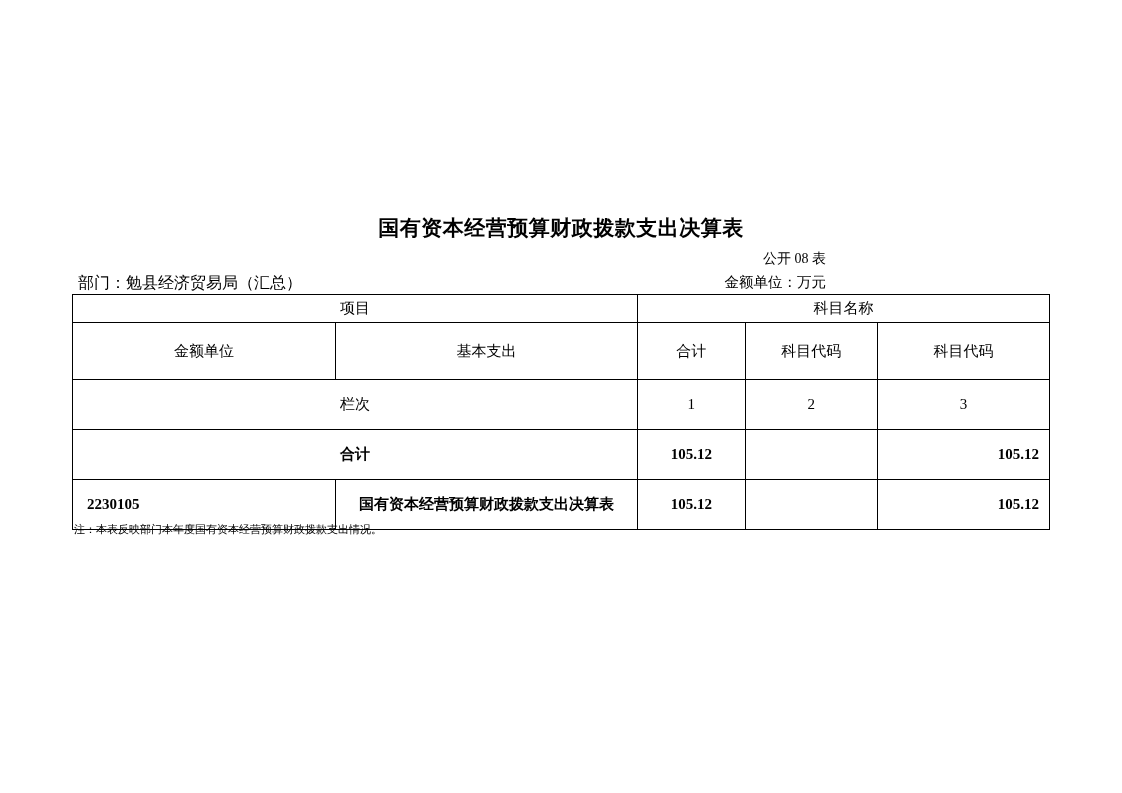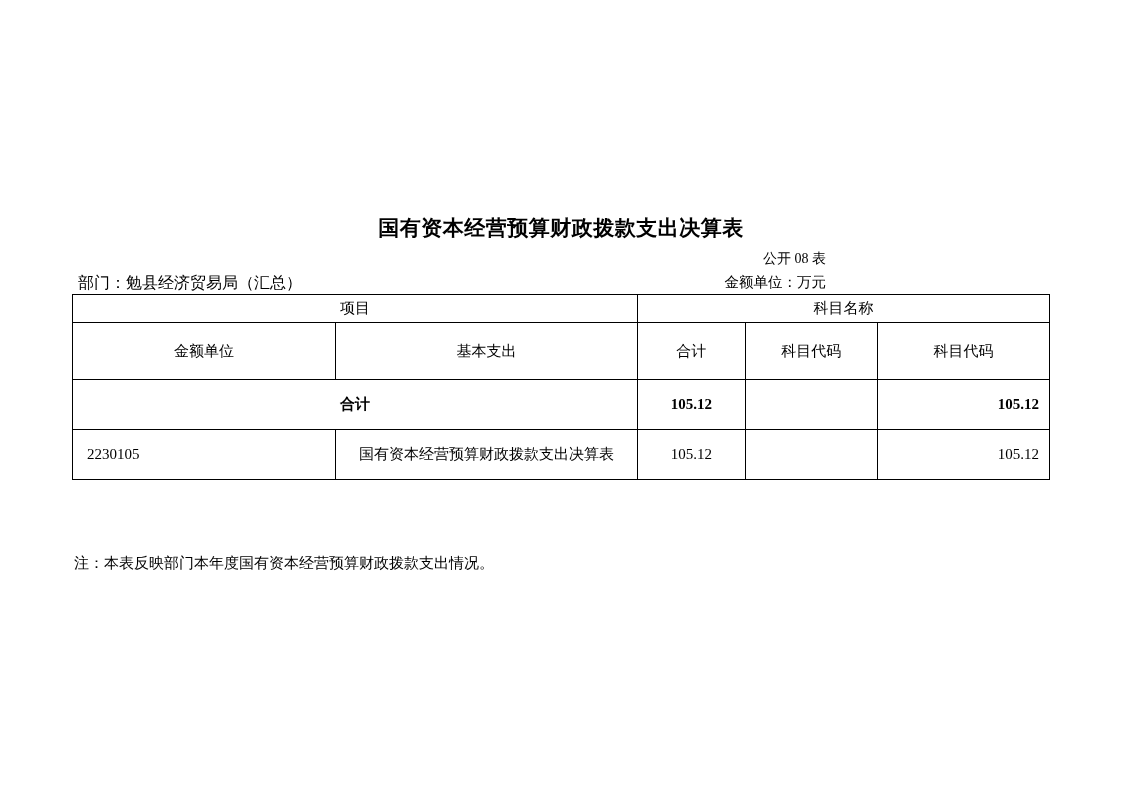--- a/index.html
+++ b/index.html
@@ -66,37 +66,36 @@
     font-size: 15px;
     text-align: center;
     vertical-align: middle;
     padding: 0 6px;
     font-family: "Liberation Serif", "DejaVu Serif", serif;
   }
   .r-head1 td { height: 27px; font-size: 15px; }
   .r-head2 td { height: 56px; font-size: 16px; }
   .r-lanci td { height: 49px; font-size: 15px; }
   .r-total td { height: 49px; font-size: 15.5px; font-weight: bold; }
-  .r-data td  { height: 49px; font-size: 14.5px; font-weight: normal; }
+  .r-data td  { height: 49px; font-size: 14.5px; font-weight: bold; }
 
   .num-right {
     text-align: right !important;
     padding-right: 10px !important;
   }
   .code-left {
     text-align: left !important;
     padding-left: 14px !important;
   }
   .note {
     position: absolute;
     left: 74px;
     top: 506px;
-    font-size: 15px;
+    font-size: 11px;
     white-space: nowrap;
-    margin-top: 32px;
   }
 </style>
 </head>
 <body>
 
 <div class="page">
 
   <div class="doc-title">国有资本经营预算财政拨款支出决算表</div>
 
   <div class="meta-right-1">公开 08 表</div>
@@ -118,20 +117,26 @@
         <td colspan="2">项目</td>
         <td colspan="3">科目名称</td>
       </tr>
       <tr class="r-head2">
         <td>金额单位</td>
         <td>基本支出</td>
         <td>合计</td>
         <td>科目代码</td>
         <td>科目代码</td>
       </tr>
+      <tr class="r-lanci">
+        <td colspan="2">栏次</td>
+        <td>1</td>
+        <td>2</td>
+        <td>3</td>
+      </tr>
       <tr class="r-total">
         <td colspan="2">合计</td>
         <td>105.12</td>
         <td></td>
         <td class="num-right">105.12</td>
       </tr>
       <tr class="r-data">
         <td class="code-left">2230105</td>
         <td>国有资本经营预算财政拨款支出决算表</td>
         <td>105.12</td>

